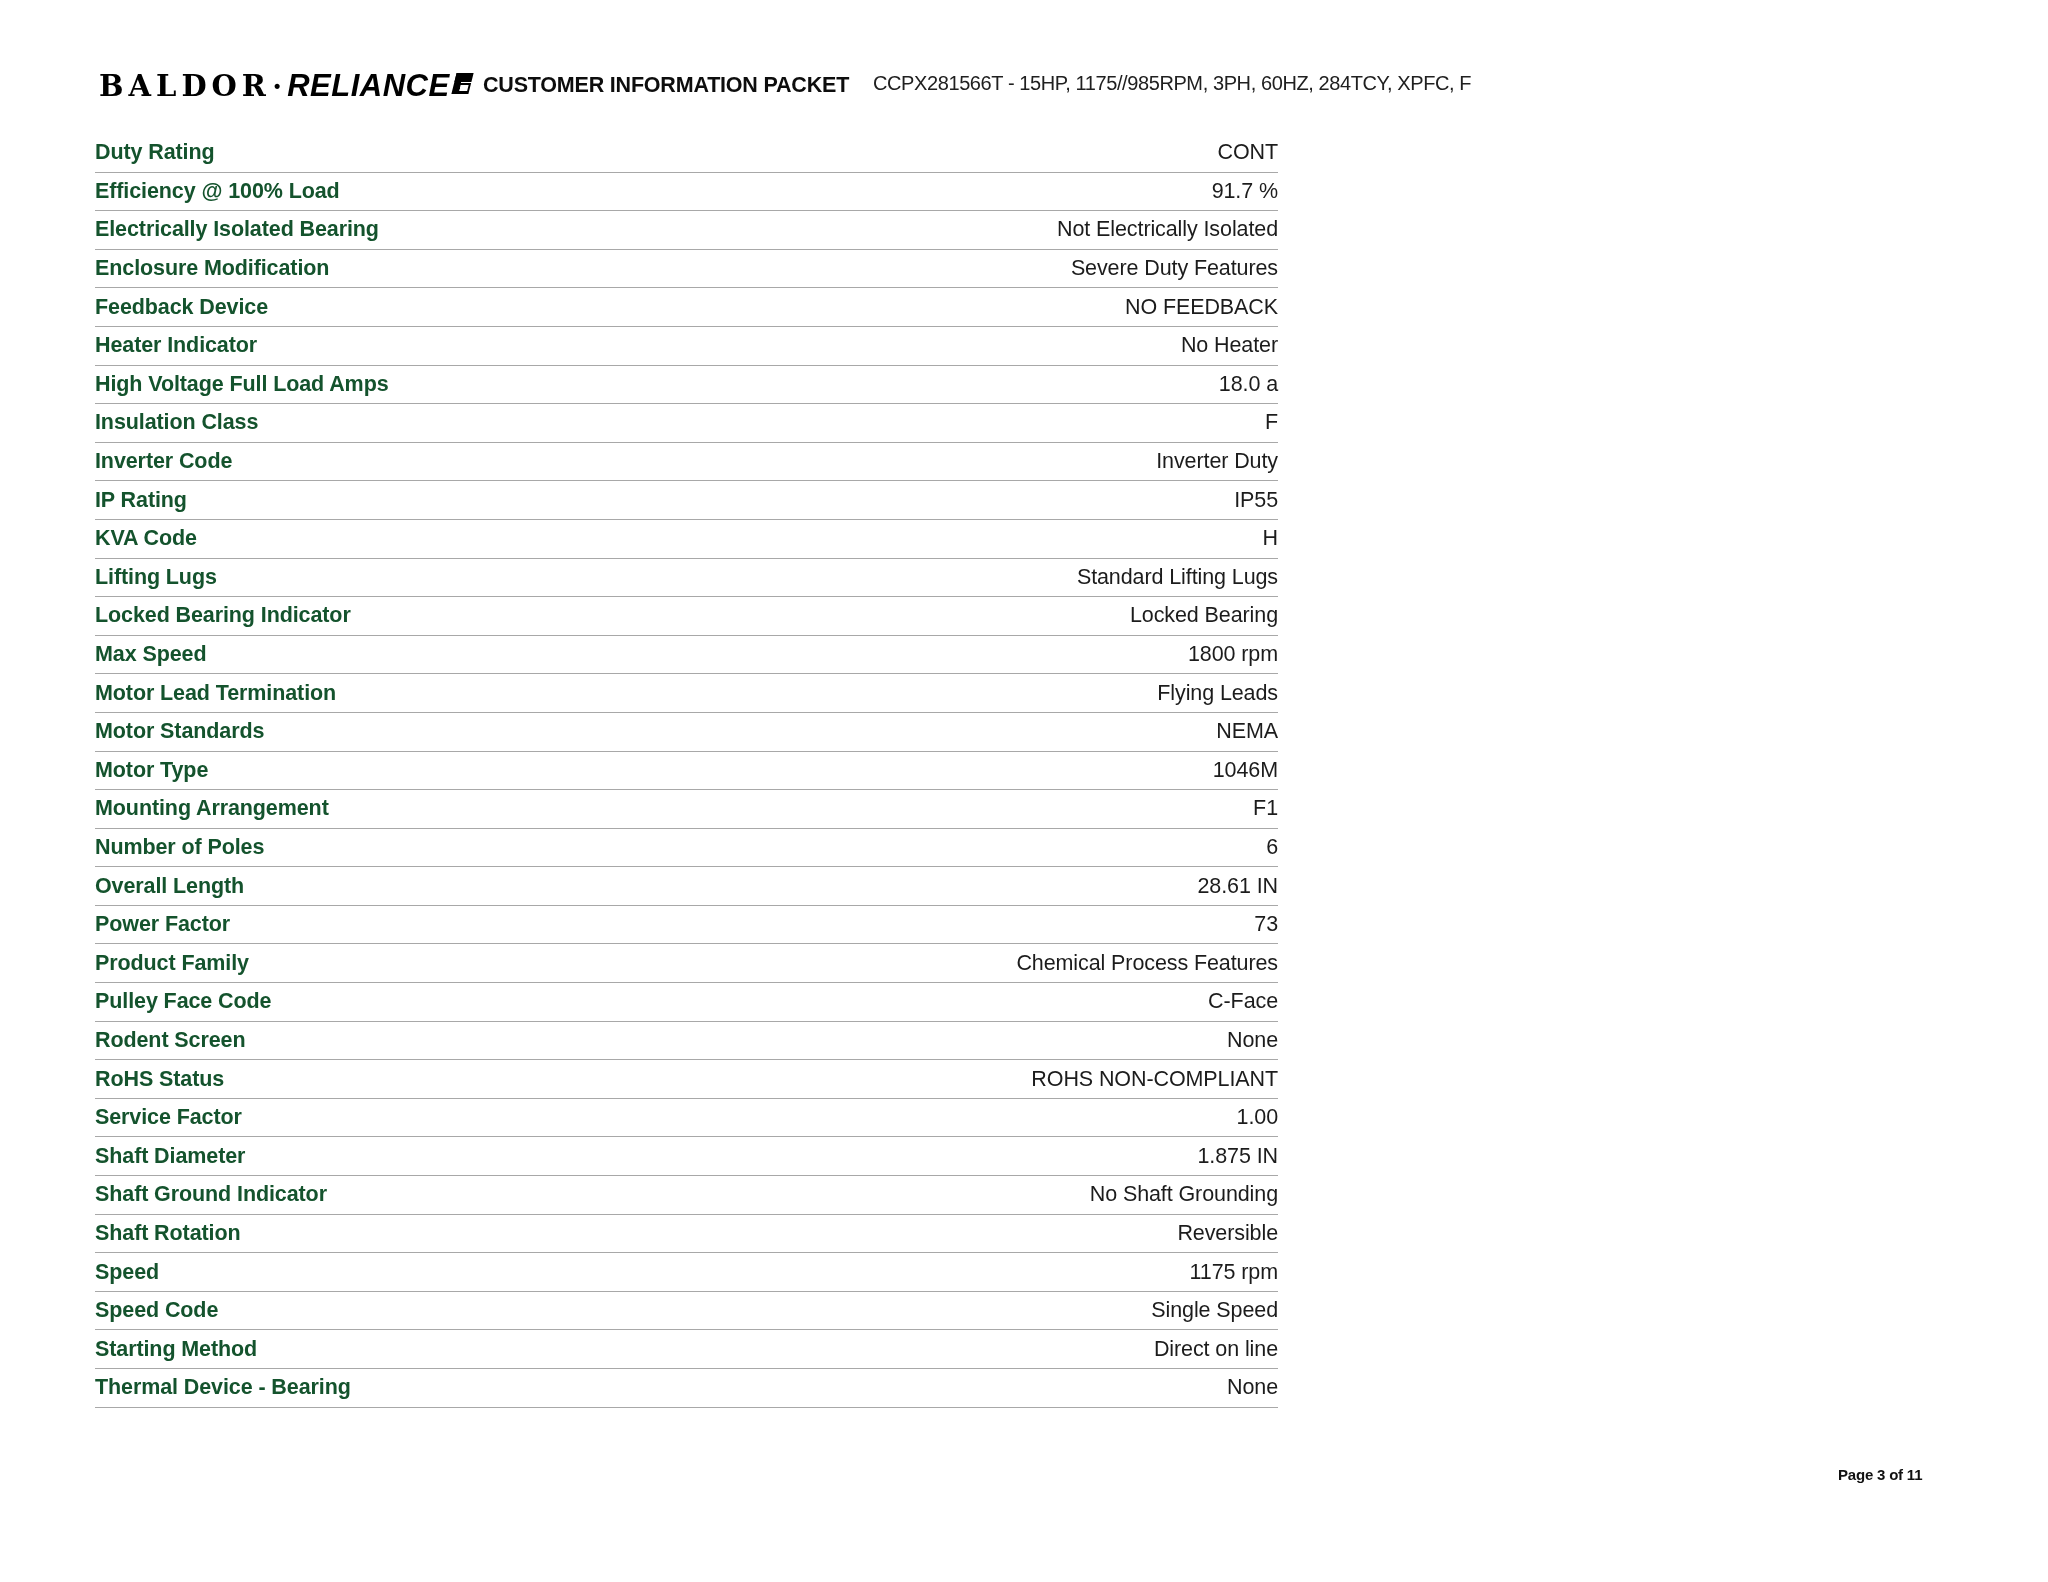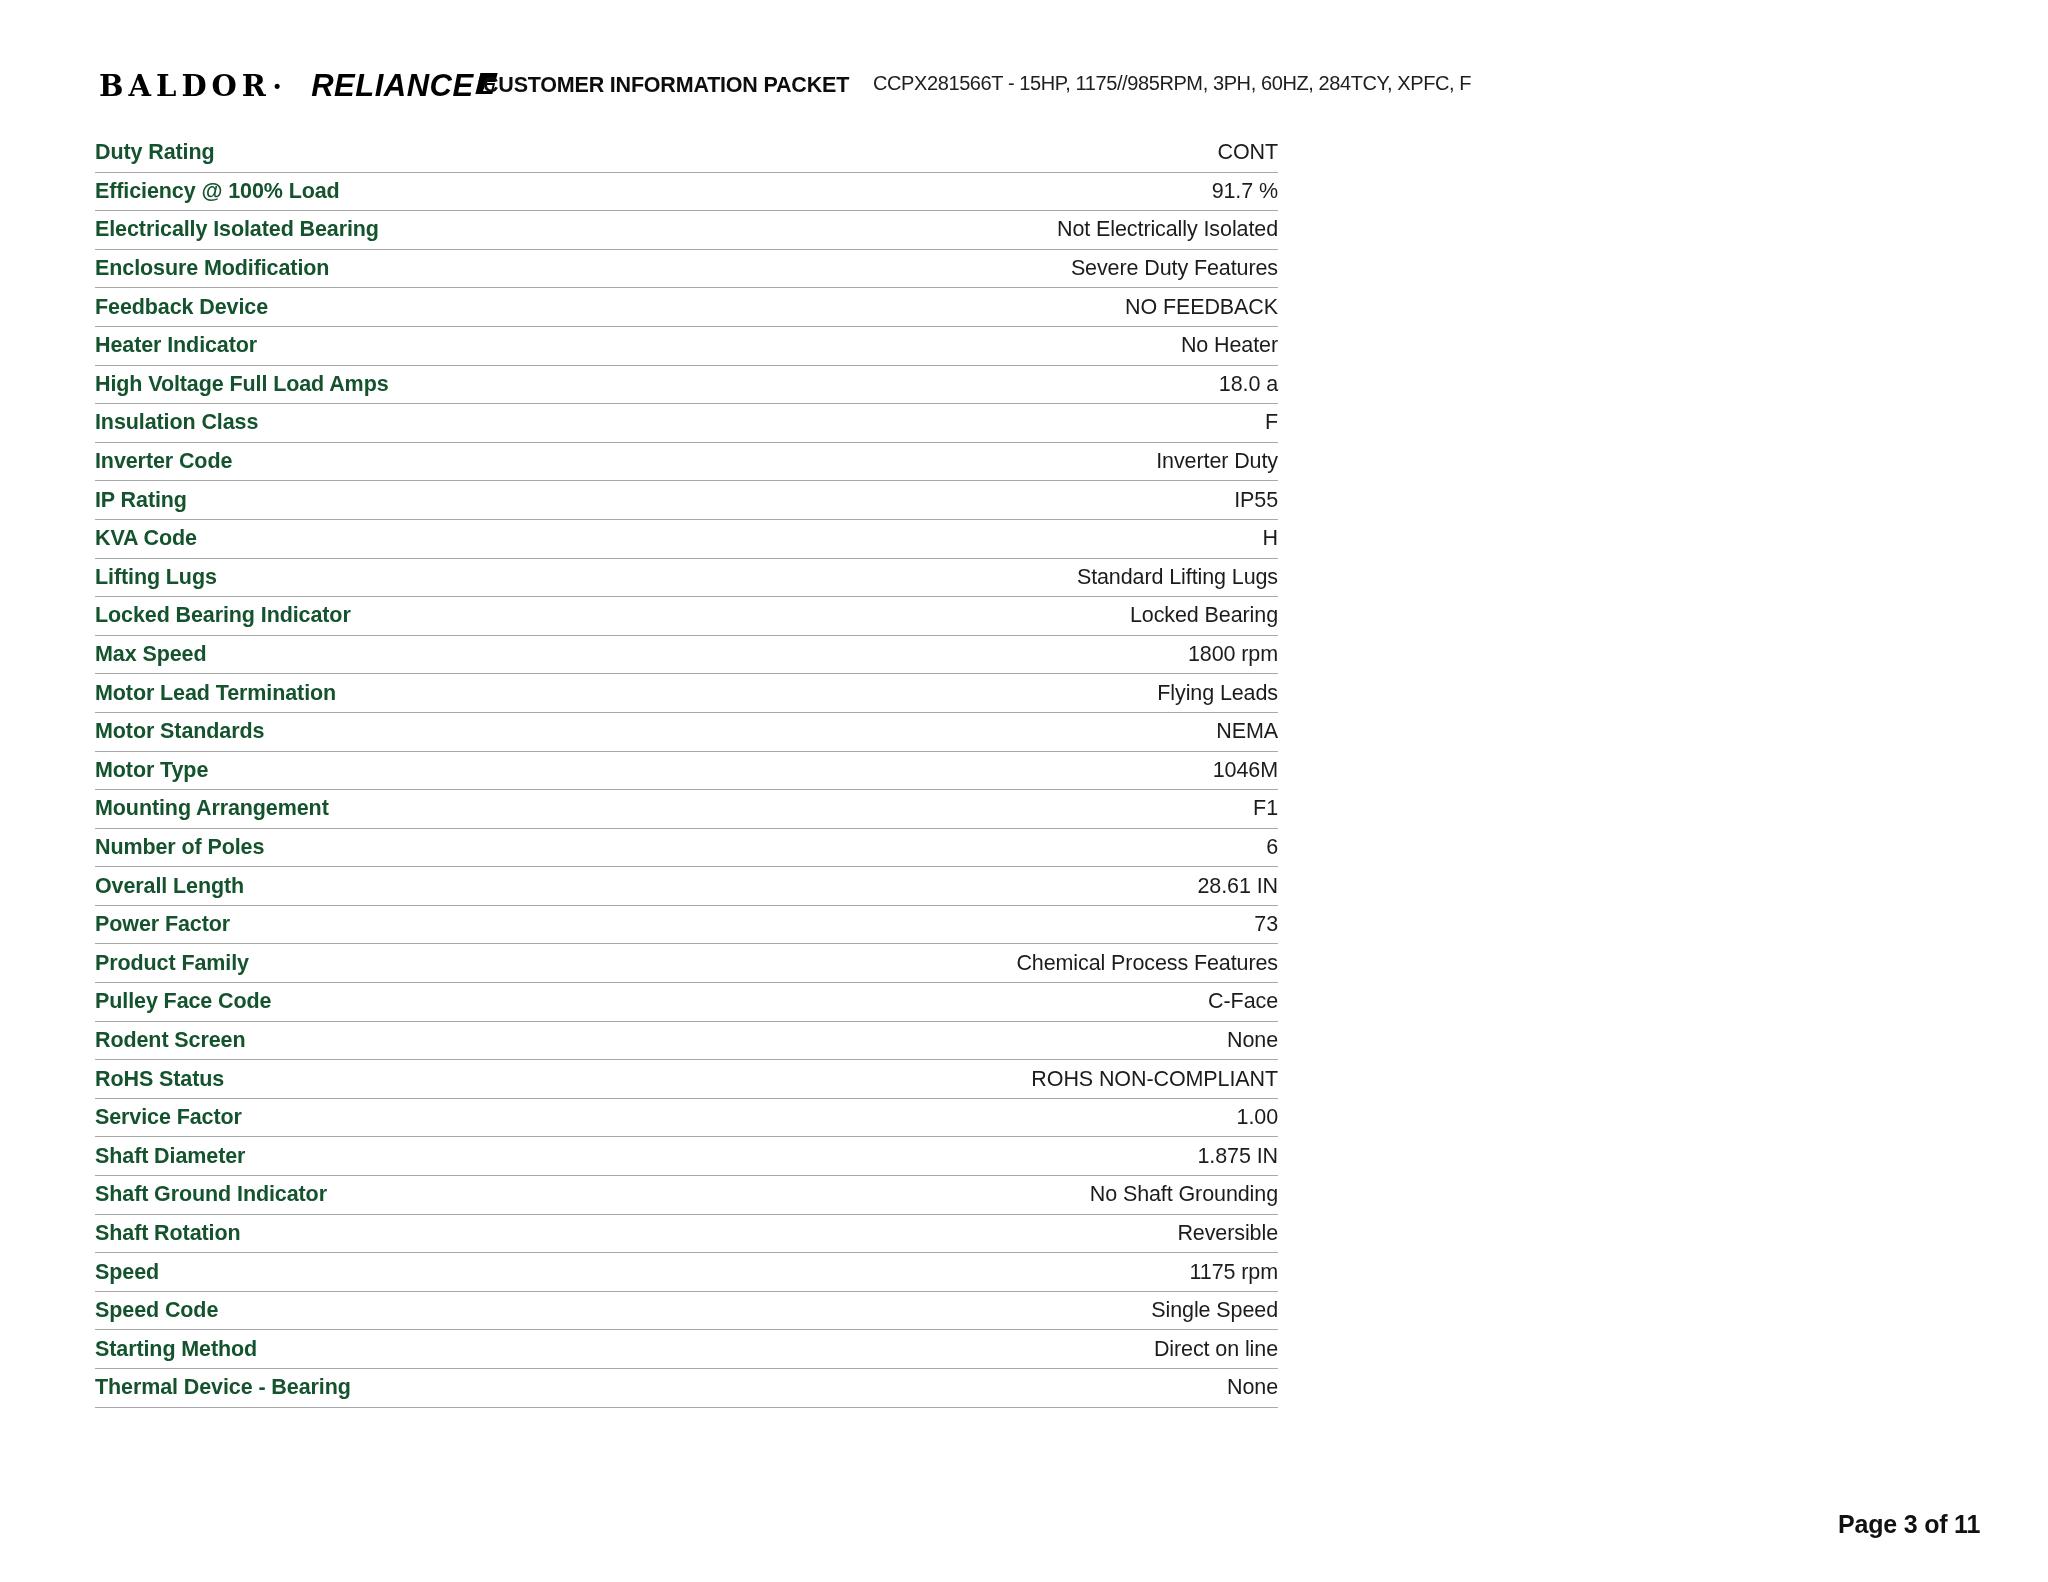--- a/index.html
+++ b/index.html
@@ -45,21 +45,20 @@
     margin: 0 7px 0 3px;
     font-weight: 700;
   }
   .logo-reliance {
     font-family: "Liberation Sans", sans-serif;
     font-style: italic;
     font-weight: 700;
     font-size: 31px;
     letter-spacing: 0.5px;
     color: #000;
-    margin-left: 24px;
   }
   .logo-mark {
     display: inline-block;
     width: 17px;
     height: 21px;
     margin-left: 4px;
     margin-bottom: 6px;
     background:
       linear-gradient(to bottom, #000 0 45%, transparent 45%) 0 0 / 100% 100% no-repeat,
       linear-gradient(to right, #000 0 40%, transparent 40%) 0 0 / 100% 100% no-repeat,
@@ -114,26 +113,25 @@
     color: #1c1c1c;
     letter-spacing: -0.1px;
     white-space: nowrap;
   }
 
   
   .page-number {
     position: absolute;
     left: 1838px;
     top: 1466px;
-    font-size: 25px;
+    font-size: 15px;
     font-weight: 700;
     letter-spacing: -0.2px;
     color: #111;
     white-space: nowrap;
-    margin-top: 44px;
   }
 </style>
 </head>
 <body>
 
 <div class="page">
 
   <div class="header">
     <div class="logo">
       <span class="logo-baldor">BALDOR</span>

